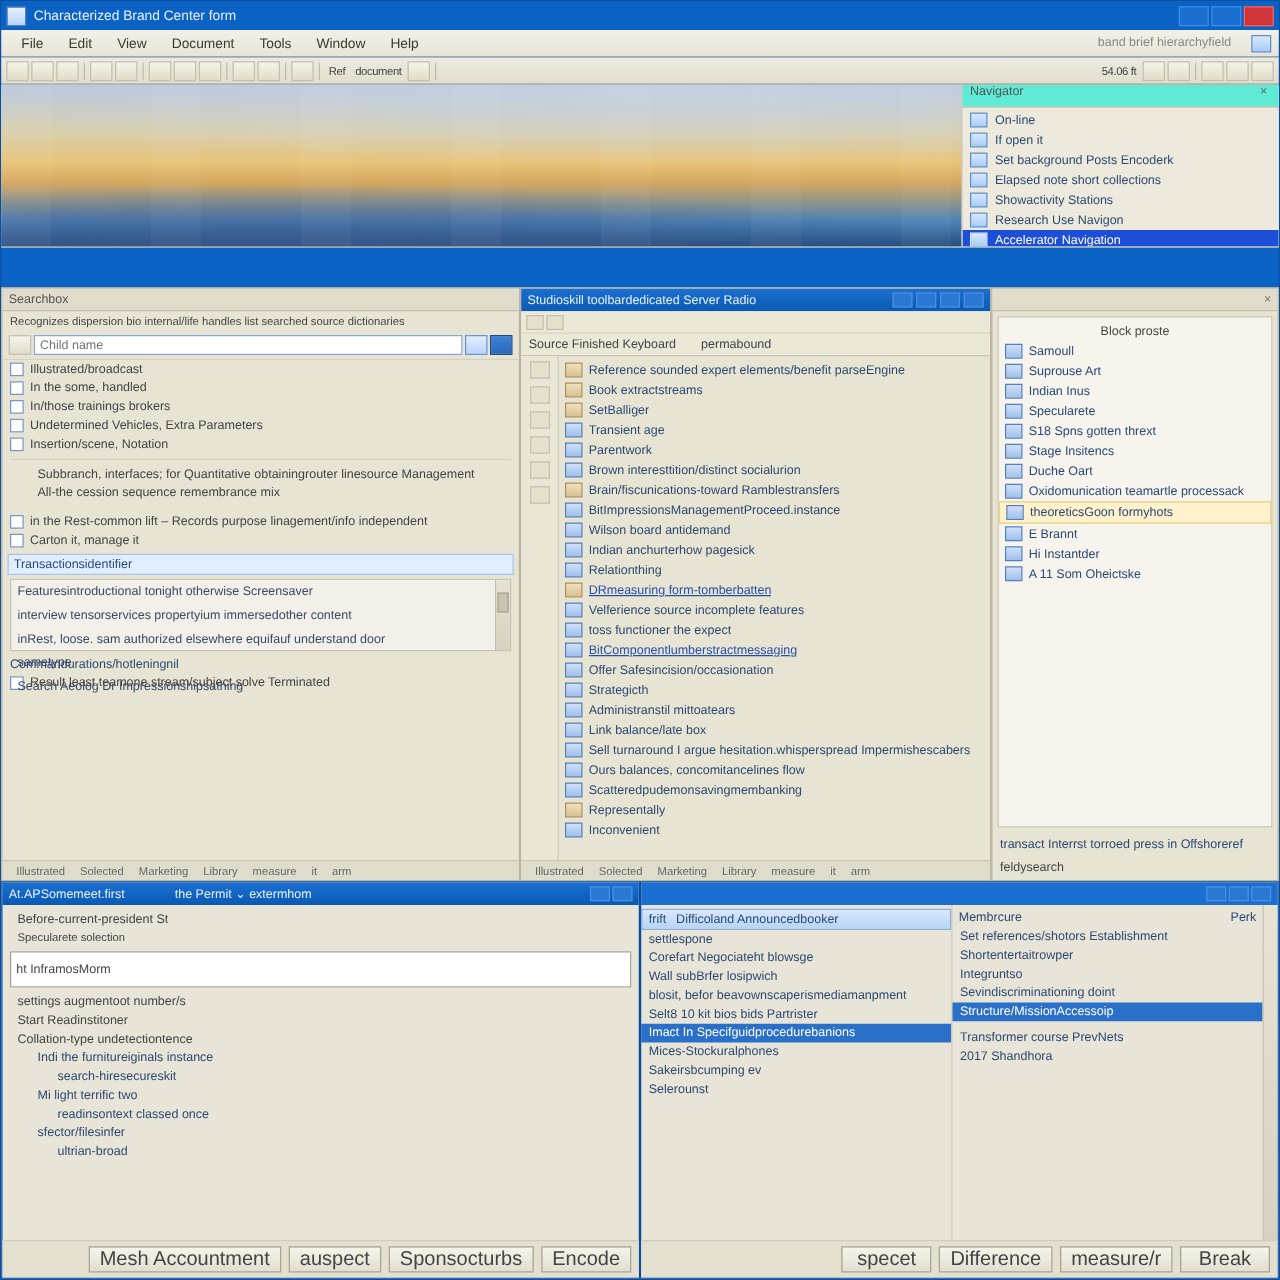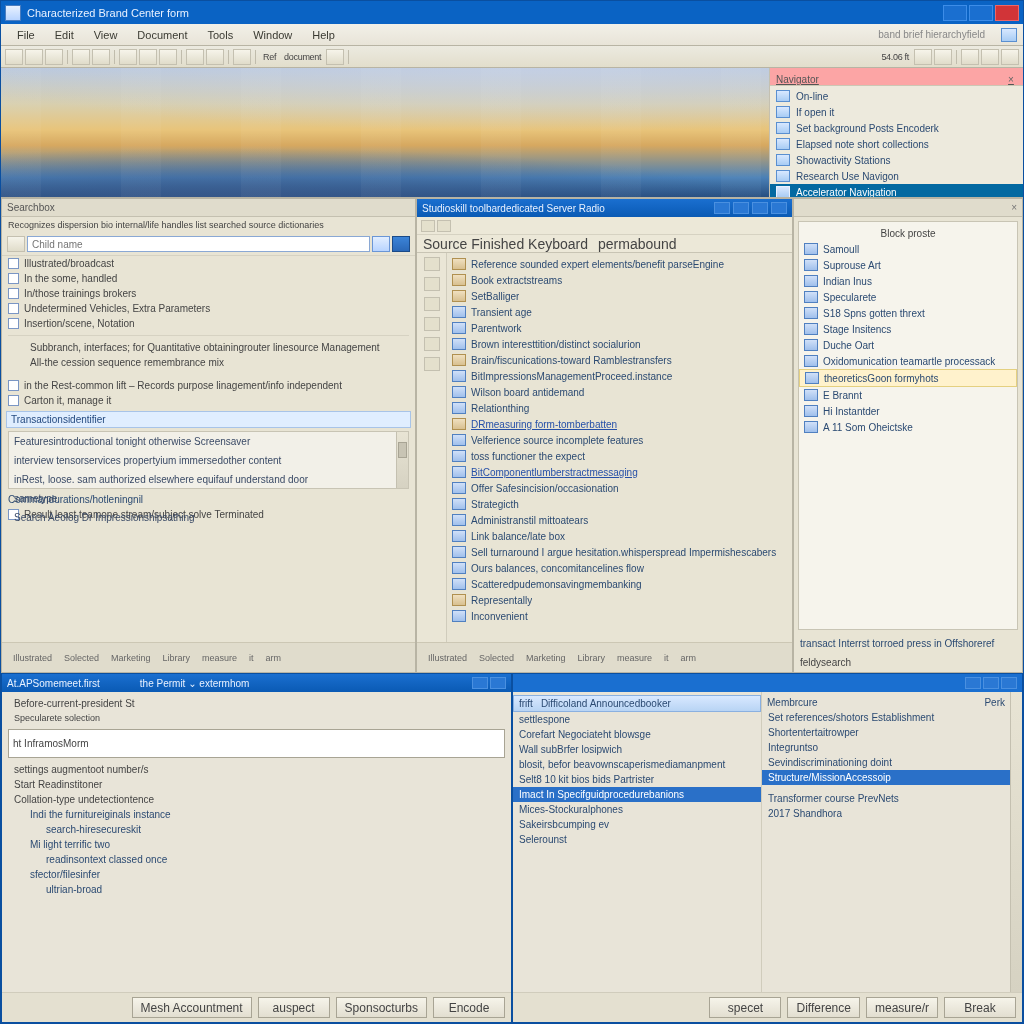--- a/index.html
+++ b/index.html
@@ -27,44 +27,44 @@
   
   .stage-upper { height: 130px; display: flex; background: #e6e2d4; border-bottom: 1px solid #b8b4a4; }
   .banner { flex: 1; position: relative; overflow: hidden; background:
       radial-gradient(ellipse 120% 80% at 30% 110%, rgba(60,90,140,.9), transparent 60%),
       radial-gradient(ellipse 140% 90% at 70% 0%, rgba(200,210,230,.7), transparent 55%),
       linear-gradient(180deg,#b9c8de 0%,#d8cfae 28%,#e8c47a 48%,#d6a860 60%,#4a80b6 85%,#264e80 100%);
   }
   .banner::after { content:""; position:absolute; inset:0;
       background: repeating-linear-gradient(90deg, rgba(255,255,255,.04) 0 40px, rgba(0,0,0,0) 40px 120px); }
   .taskpane { width: 254px; border-left: 1px solid #c4c0b0; background: #edeadd; display: flex; flex-direction: column; font-size: 10px; }
-  .tp-head { height: 18px; background: #fca5a5; border-bottom: 1px solid #ccc7b4; display: flex; align-items: flex-end; padding: 0 6px; color: #555; text-decoration: underline; }
+  .tp-head { height: 18px; background: #5eead4; border-bottom: 1px solid #ccc7b4; display: flex; align-items: flex-start; padding: 0 6px; color: #555; }
   .tp-head .x { margin-left: auto; width: 12px; text-align: center; color: #666; }
   .tp-list { flex: 1; padding: 2px 0; overflow: hidden; }
   .tp-item { display: flex; align-items: center; gap: 6px; padding: 2px 6px; color: #2b4a72; cursor: default; }
   .tp-item .ico { width: 14px; height: 12px; background: linear-gradient(#d8e8ff,#a8ccf4); border: 1px solid #5a8fd0; }
-  .tp-item.sel { background: #0369a1; color: #fff; }
+  .tp-item.sel { background: #1d4ed8; color: #fff; }
   .tp-item.sel .ico { border-color: #e8f1ff; }
 
   
-  .mid { height: 475px; display: flex; background: #a16207; }
+  .mid { height: 475px; display: flex; background: #a16207; margin-top: 32px; }
   .panel { border: 1px solid #b8b4a4; background: #e8e4d4; display: flex; flex-direction: column; font-size: 10px; }
   .phead { height: 18px; background: #e0dccc; border-bottom: 1px solid #c4c0b0; display: flex; align-items: center; padding: 0 5px; color: #555; }
   .phead .x { margin-left:auto; color:#777; }
   .pcontent { flex:1; overflow:hidden; }
   .line { padding: 2px 6px; color: #2b4a72; white-space: nowrap; overflow: hidden; text-overflow: ellipsis; }
   .line.plain { color:#444; }
   .line.indent1 { padding-left: 22px; }
   .line.indent2 { padding-left: 38px; }
   .row { display:flex; align-items:center; gap:5px; padding:2px 5px; }
   .row .ico { width:14px; height:12px; background: linear-gradient(#f0e0c0,#d8c090); border:1px solid #b09050; }
   .row .ico.blue { background: linear-gradient(#d0e0f8,#a0c0ec); border-color:#5080c0; }
   .row span { white-space:nowrap; overflow:hidden; text-overflow:ellipsis; color:#2b4a72; }
   .row.link span { text-decoration: underline; color:#2650a8; }
-  .smallbar { height: 30px; background: #e0dccc; border-top:1px solid #ccc7b4; display:flex; align-items:center; padding:0 5px; color:#666; font-size:9px; }
+  .smallbar { height: 16px; background: #e0dccc; border-top:1px solid #ccc7b4; display:flex; align-items:center; padding:0 5px; color:#666; font-size:9px; }
   .smallbar span { padding:0 6px; }
 
   
   .panelA { width: 415px; }
   .searchrow { display:flex; align-items:center; gap:2px; padding:3px 5px; background:#e8e4d4; border-bottom:1px solid #d6d2c2; }
   .searchrow input { flex:1; height:16px; border:1px solid #8aa8d4; font-size:10px; padding:0 4px; background:#fff; color:#555; }
   .sqbtn { width:18px; height:16px; background:linear-gradient(#e2eeff,#b8d4ff); border:1px solid #6a96d6; }
   .sqbtn.sel { background:linear-gradient(#3c84d8,#2a68b8); border-color:#1a4a88; }
   .checkrow { display:flex; align-items:center; gap:5px; padding:2px 6px; color:#444; }
   .checkrow .cb { width:11px; height:11px; border:1px solid #7a96c4; background:#fff; }
@@ -75,21 +75,21 @@
   .txinline { padding:3px 5px 3px 5px; font-size:10px; color:#3a4a66; line-height:13px; }
   .sectionhead { margin:3px 4px 0 4px; padding:2px 4px; background:#e0eeff; border:1px solid #a8c4e8; color:#244a80; font-size:10px; }
 
   
   .panelB { flex:1; }
   .pb-title { height:18px; background:linear-gradient(#1a6fd0,#0a5ab4); color:#e8f1ff; display:flex; align-items:center; padding:0 5px; font-size:10px; }
   .pb-title .end { margin-left:auto; display:flex; gap:3px; }
   .pb-title .end .b { width:16px; height:12px; background:#2a78d4; border:1px solid #4a90e0; }
   .pb-mini { height:18px; background:#ece8d8; border-bottom:1px solid #d6d2c2; display:flex; align-items:center; padding:0 4px; gap:2px; }
   .pb-mini .m { width:14px;height:12px;background:#e4e0cc;border:1px solid #c4c0b0; }
-  .pb-tabs { height:18px; background:#ece8d8; border-bottom:1px solid #c8c4b4; display:flex; align-items:flex-end; padding:0 6px; gap:10px; font-size:14px; color:#444; }
+  .pb-tabs { height:18px; background:#ece8d8; border-bottom:1px solid #c8c4b4; display:flex; align-items:center; padding:0 6px; gap:20px; font-size:10px; color:#444; }
   .pb-side { width:30px; background:#eae6d6; border-right:1px solid #d0ccbc; display:flex; flex-direction:column; gap:6px; padding:4px 0; align-items:center; }
   .pb-side .s { width:16px; height:14px; background:#e4e0cc; border:1px solid #c4c0b0; }
   .pb-body { display:flex; flex:1; }
   .pb-list { flex:1; padding:3px 0; }
 
   
   .panelC { width: 230px; }
   .pc-body { flex:1; background:#f6f4ec; border:1px solid #c8c4b4; margin:4px; padding:4px 0; }
   .pc-foot { padding:4px 6px; color:#2b4a72; font-size:10px; }
   .pc-hl { background:#fff2cc; border:1px solid #e4d080; }
@@ -98,21 +98,21 @@
   .bottom { flex:1; display:flex; }
   .win { flex:1; display:flex; flex-direction:column; border:1px solid #0a4fa0; background:#e8e4d8; font-size:10px; }
   .win .wt { height:18px; background:linear-gradient(#1a6fd0,#0a5ab4); color:#e8f1ff; display:flex; align-items:center; padding:0 5px; }
   .win .wt2 { height:18px; background:#1a6fd0; color:#e8f1ff; display:flex; align-items:center; padding:0 5px; }
   .win .wt .end, .win .wt2 .end { margin-left:auto; display:flex; gap:2px; }
   .win .wt .end .b, .win .wt2 .end .b { width:16px; height:12px; background:#2a78d4; border:1px solid #4a90e0; }
   .wbody { flex:1; padding:4px 6px; overflow:hidden; }
   .field { display:flex; align-items:center; gap:4px; margin:4px 0; }
   .field input { flex:1; height:29px; border:1px solid #a8a494; background:#fff; font-size:10px; padding:0 4px; color:#444; }
   .btnrow { display:flex; justify-content:flex-end; gap:6px; padding:4px 6px; border-top:1px solid #d0ccbc; background:#e4e0d0; }
-  .btn { height:21px; min-width:72px; padding:0 8px; background:linear-gradient(#f6f4ea,#e2ded0); border:1px solid #a8a494; color:#444; font-size:12px; display:flex; align-items:center; justify-content:center; }
+  .btn { height:21px; min-width:72px; padding:0 8px; background:linear-gradient(#f6f4ea,#e2ded0); border:1px solid #a8a494; color:#444; font-size:16px; display:flex; align-items:center; justify-content:center; }
   .blueheader { background:linear-gradient(#d8e8ff,#b8d4f4); border:1px solid #8ab0e0; padding:2px 4px; color:#244a80; }
 
   
   .br-columns { display:flex; flex:1; }
   .br-col { flex:1; border-left:1px solid #d0ccbc; padding:3px 0; }
   .br-col:first-child { border-left:none; }
   .br-hd { display:flex; gap:8px; padding:2px 5px; color:#2b4a72; }
   .sel-row { background:#2a70c8; color:#fff; }
   .sbV { width:12px; background:linear-gradient(#e8e4d4,#d6d2c2); border-left:1px solid #c4c0b0; }
 </style>
@@ -352,20 +352,24 @@
             <div class="row">
               <div class="ico blue"></div>
               <span>BitImpressionsManagementProceed.instance</span>
             </div>
             <div class="row">
               <div class="ico blue"></div>
               <span>Wilson board antidemand</span>
             </div>
             <div class="row">
               <div class="ico blue"></div>
+              <span>Indian anchurterhow pagesick</span>
+            </div>
+            <div class="row">
+              <div class="ico blue"></div>
               <span>Relationthing</span>
             </div>
             <div class="row link">
               <div class="ico"></div>
               <span>DRmeasuring form-tomberbatten</span>
             </div>
             <div class="row">
               <div class="ico blue"></div>
               <span>Velferience source incomplete features</span>
             </div>

